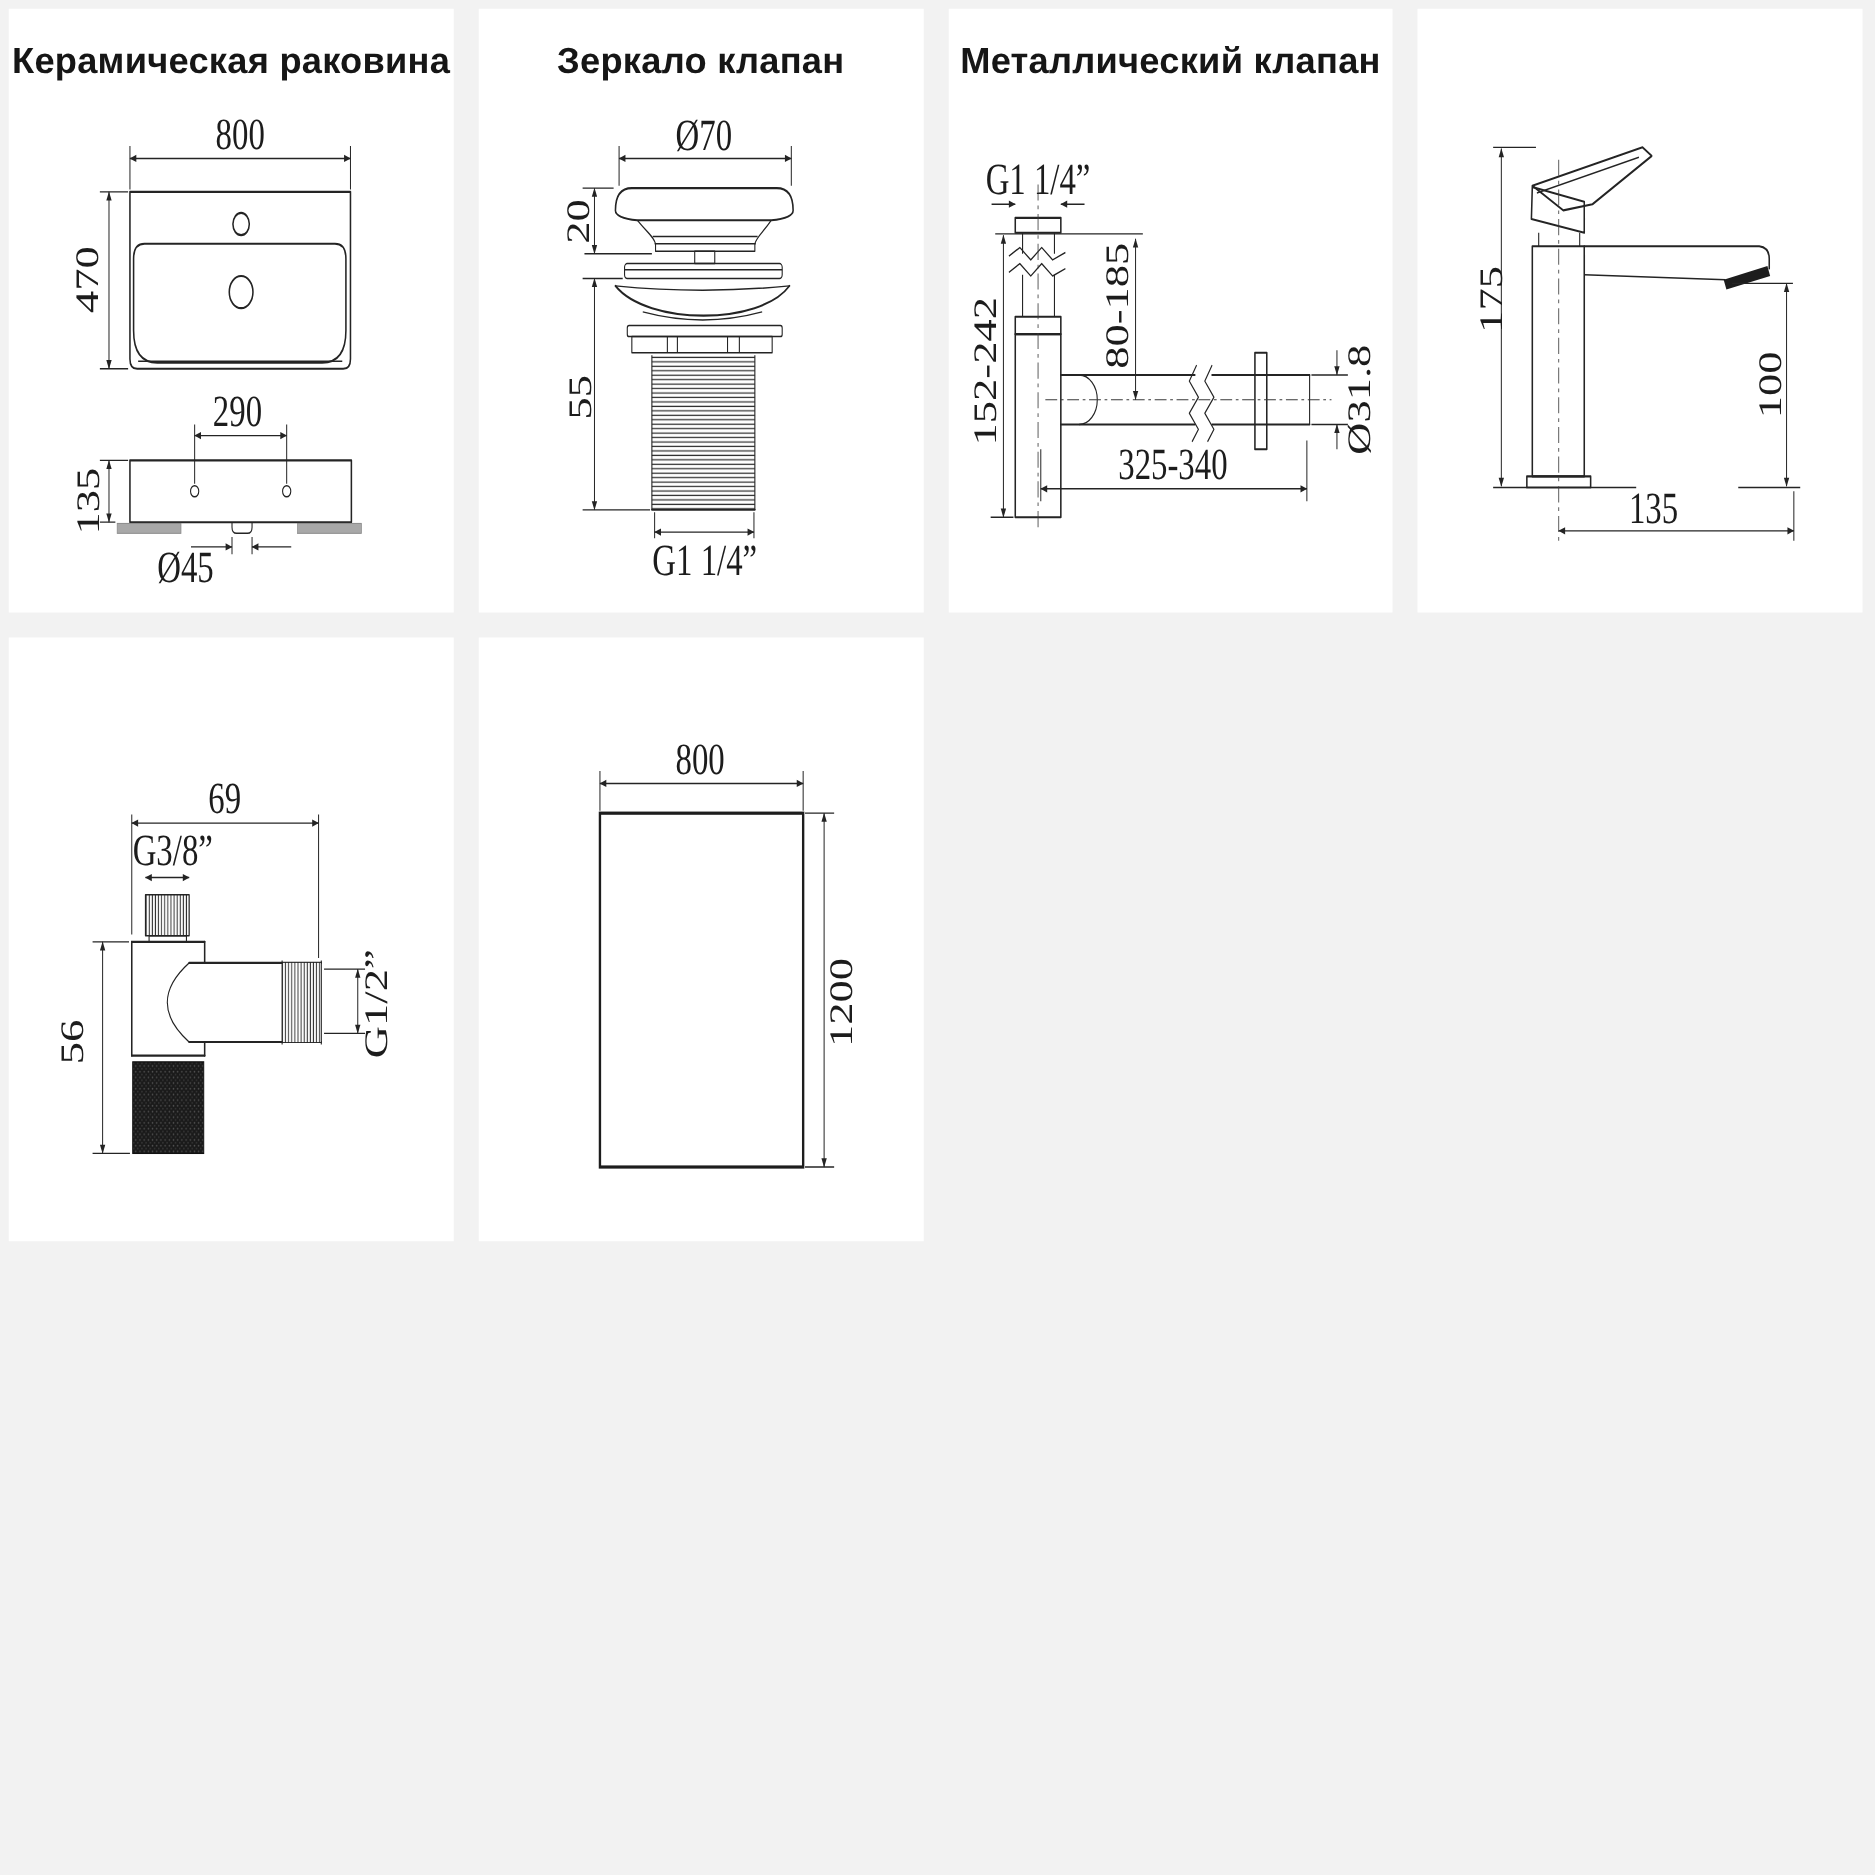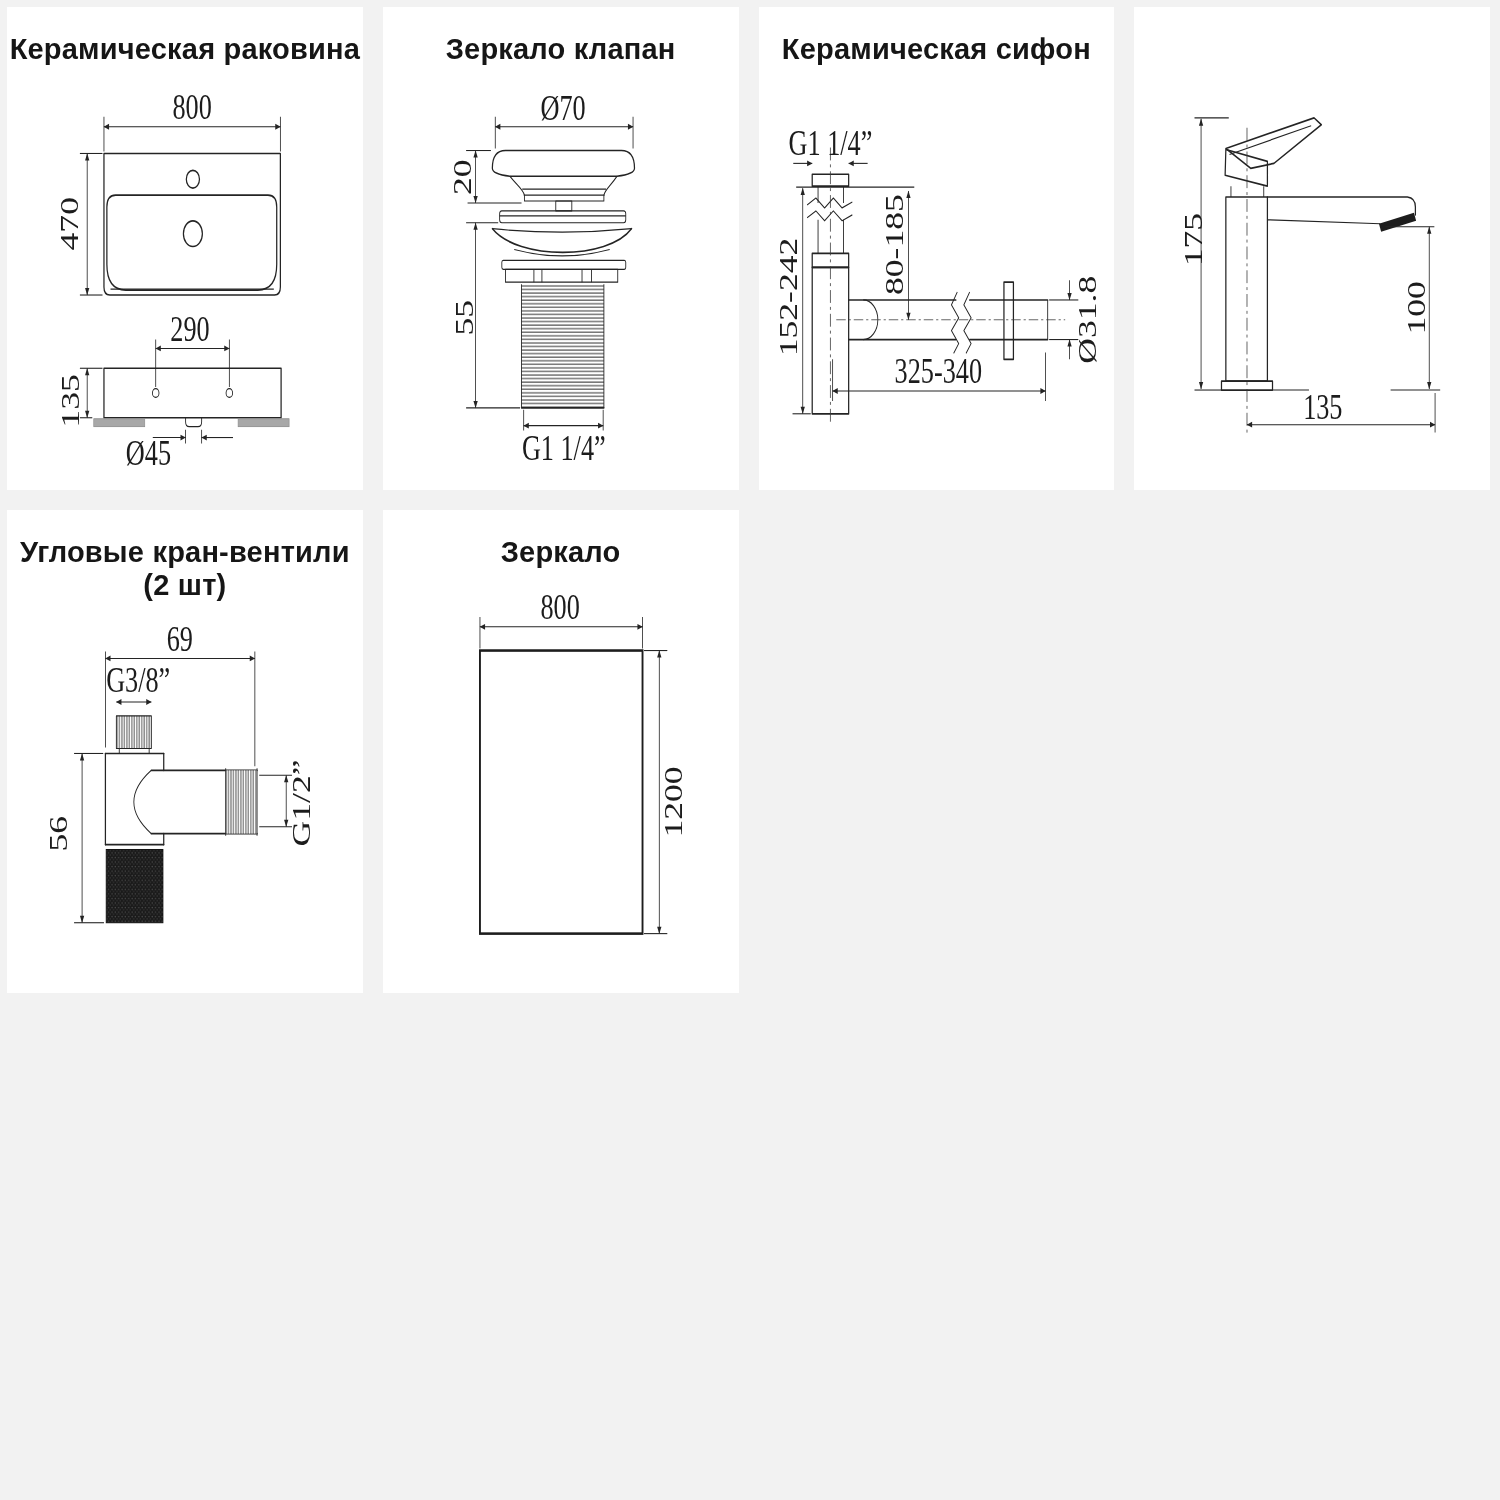--- a/index.html
+++ b/index.html
@@ -145,21 +145,21 @@
       <g>
         <text class="dt" x="247" y="114" text-anchor="middle">Ø70</text>
         <text class="dt" x="121" y="172" text-anchor="middle" transform="rotate(-90 121 172)">20</text>
         <text class="dt" x="123" y="314" text-anchor="middle" transform="rotate(-90 123 314)">55</text>
         <text class="dt" x="248" y="458" text-anchor="middle" font-size="35">G1 1/4”</text>
       </g>
     </svg>
   </section>
 
   <section class="panel">
-    <h2>Керамическая сифон</h2>
+    <h2>Металлический клапан</h2>
     <svg viewBox="0 0 488 488" preserveAspectRatio="none">
       <g>
         <rect class="o" x="73" y="169" width="50" height="12"></rect>
         <line class="o2" x1="81" y1="181" x2="81" y2="198"></line>
         <line class="o2" x1="116" y1="181" x2="116" y2="198"></line>
         <line class="o2" x1="81" y1="215" x2="81" y2="249"></line>
         <line class="o2" x1="116" y1="215" x2="116" y2="249"></line>
         <polyline class="o2" points="66,200 78,193 90,203 102,193 114,203 128,197"></polyline>
         <polyline class="o2" points="66,213 78,206 90,216 102,206 114,216 128,210"></polyline>
         <rect class="o" x="73" y="249" width="50" height="14"></rect>
@@ -229,21 +229,20 @@
       </g>
       <g>
         <text class="dt" x="93" y="235" text-anchor="middle" font-size="37" transform="rotate(-90 93 235)">175</text>
         <text class="dt" x="399" y="304" text-anchor="middle" font-size="37" transform="rotate(-90 399 304)">100</text>
         <text class="dt" x="259" y="416" text-anchor="middle" font-size="37">135</text>
       </g>
     </svg>
   </section>
 
   <section class="panel">
-    <h2>Угловые кран-вентили (2 шт)</h2>
     <svg viewBox="0 0 488 488" preserveAspectRatio="none">
       <g>
         <rect x="150" y="208" width="48" height="33" fill="url(#patV)"></rect>
         <rect class="o2" x="150" y="208" width="48" height="33"></rect>
         <rect class="o2" x="154" y="241" width="41" height="5"></rect>
         <line class="o" x1="135" y1="246" x2="215" y2="246"></line>
         <line class="o" x1="135" y1="246" x2="135" y2="338"></line>
         <line class="o" x1="135" y1="338" x2="215" y2="338"></line>
         <line class="o" x1="215" y1="246" x2="215" y2="263"></line>
         <line class="o" x1="215" y1="327" x2="215" y2="338"></line>
@@ -270,21 +269,20 @@
       <g>
         <text class="dt" x="237" y="142" text-anchor="middle">69</text>
         <text class="dt" x="180" y="184" text-anchor="middle" font-size="35">G3/8”</text>
         <text class="dt" x="82" y="327" text-anchor="middle" transform="rotate(-90 82 327)">56</text>
         <text class="dt" x="415" y="296" text-anchor="middle" font-size="34" transform="rotate(-90 415 296)">G1/2”</text>
       </g>
     </svg>
   </section>
 
   <section class="panel">
-    <h2>Зеркало</h2>
     <svg viewBox="0 0 488 488" preserveAspectRatio="none">
       <g>
         <rect x="133" y="142" width="223" height="286" fill="#ffffff" stroke="#1d1d1d" stroke-width="2.6"></rect>
       </g>
       <g>
         <line class="d" x1="133" y1="118" x2="356" y2="118" marker-start="url(#arr)" marker-end="url(#arr)"></line>
         <line class="d" x1="133" y1="108" x2="133" y2="140"></line>
         <line class="d" x1="356" y1="108" x2="356" y2="140"></line>
         <line class="d" x1="379" y1="142" x2="379" y2="428" marker-start="url(#arr)" marker-end="url(#arr)"></line>
         <line class="d" x1="358" y1="142" x2="390" y2="142"></line>

